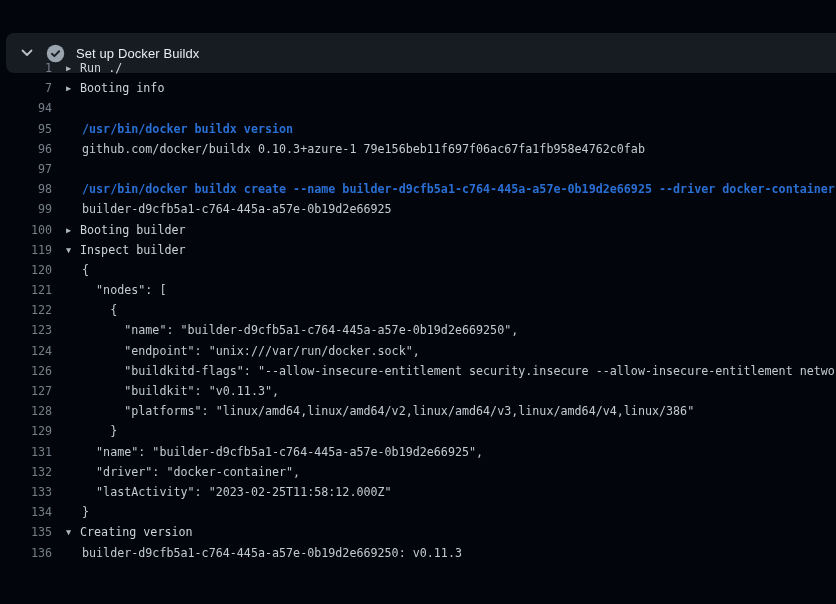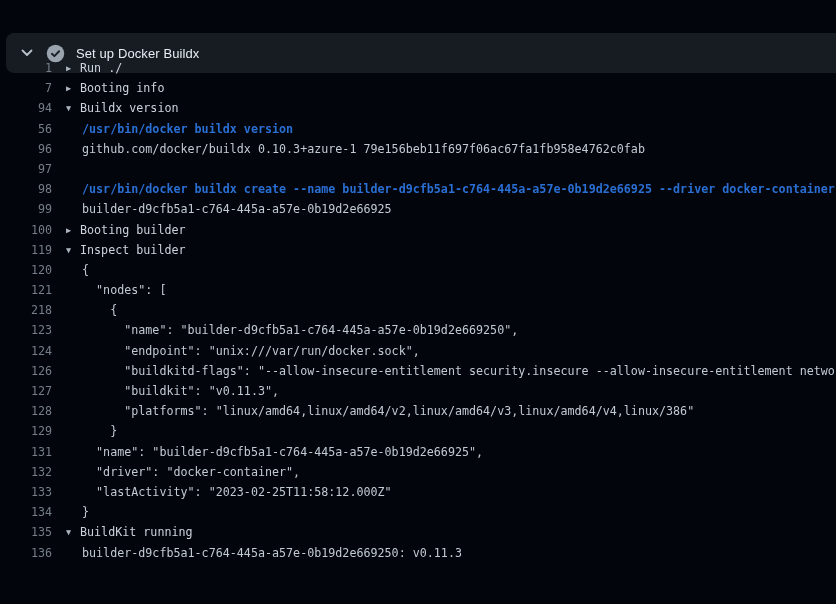--- a/index.html
+++ b/index.html
@@ -50,36 +50,36 @@
   <svg class="status-ic" viewBox="0 0 20 20">
     <circle cx="10" cy="10" r="9.2" fill="#9aa4ae"></circle>
     <path d="M6.2 10.3 L8.8 12.8 L13.8 7.6" fill="none" stroke="#1b2027" stroke-width="2" stroke-linecap="round" stroke-linejoin="round"></path>
   </svg>
   <span class="step-title">Set up Docker Buildx</span>
 </div>
 
 <div class="log" id="log">
     <div class="log-line"><a class="lnum">1</a><div class="lcontent group"><span class="arrow">▶</span><span class="gtitle">Run ./</span></div></div>
     <div class="log-line"><a class="lnum">7</a><div class="lcontent group"><span class="arrow">▶</span><span class="gtitle">Booting info</span></div></div>
-    <div class="log-line"><a class="lnum">94</a><div class="lcontent group"><span class="arrow">▼</span><span class="gtitle">Buildx version</span></div></div>
-    <div class="log-line"><a class="lnum">56</a><div class="lcontent plain"><span class="cmd">/usr/bin/docker buildx version</span></div></div>
+    <div class="log-line"><a class="lnum">94</a></div>
+    <div class="log-line"><a class="lnum">95</a><div class="lcontent plain"><span class="cmd">/usr/bin/docker buildx version</span></div></div>
     <div class="log-line"><a class="lnum">96</a><div class="lcontent plain"><span class="out">github.com/docker/buildx 0.10.3+azure-1 79e156beb11f697f06ac67fa1fb958e4762c0fab</span></div></div>
     <div class="log-line"><a class="lnum">97</a></div>
     <div class="log-line"><a class="lnum">98</a><div class="lcontent plain"><span class="cmd">/usr/bin/docker buildx create --name builder-d9cfb5a1-c764-445a-a57e-0b19d2e66925 --driver docker-container</span></div></div>
     <div class="log-line"><a class="lnum">99</a><div class="lcontent plain"><span class="out">builder-d9cfb5a1-c764-445a-a57e-0b19d2e66925</span></div></div>
     <div class="log-line"><a class="lnum">100</a><div class="lcontent group"><span class="arrow">▶</span><span class="gtitle">Booting builder</span></div></div>
     <div class="log-line"><a class="lnum">119</a><div class="lcontent group"><span class="arrow">▼</span><span class="gtitle">Inspect builder</span></div></div>
     <div class="log-line"><a class="lnum">120</a><div class="lcontent plain"><span class="out">{</span></div></div>
     <div class="log-line"><a class="lnum">121</a><div class="lcontent plain"><span class="out">  "nodes": [</span></div></div>
-    <div class="log-line"><a class="lnum">218</a><div class="lcontent plain"><span class="out">    {</span></div></div>
+    <div class="log-line"><a class="lnum">122</a><div class="lcontent plain"><span class="out">    {</span></div></div>
     <div class="log-line"><a class="lnum">123</a><div class="lcontent plain"><span class="out">      "name": "builder-d9cfb5a1-c764-445a-a57e-0b19d2e669250",</span></div></div>
     <div class="log-line"><a class="lnum">124</a><div class="lcontent plain"><span class="out">      "endpoint": "unix:///var/run/docker.sock",</span></div></div>
     <div class="log-line"><a class="lnum">126</a><div class="lcontent plain"><span class="out">      "buildkitd-flags": "--allow-insecure-entitlement security.insecure --allow-insecure-entitlement network.host",</span></div></div>
     <div class="log-line"><a class="lnum">127</a><div class="lcontent plain"><span class="out">      "buildkit": "v0.11.3",</span></div></div>
     <div class="log-line"><a class="lnum">128</a><div class="lcontent plain"><span class="out">      "platforms": "linux/amd64,linux/amd64/v2,linux/amd64/v3,linux/amd64/v4,linux/386"</span></div></div>
     <div class="log-line"><a class="lnum">129</a><div class="lcontent plain"><span class="out">    }</span></div></div>
     <div class="log-line"><a class="lnum">131</a><div class="lcontent plain"><span class="out">  "name": "builder-d9cfb5a1-c764-445a-a57e-0b19d2e66925",</span></div></div>
     <div class="log-line"><a class="lnum">132</a><div class="lcontent plain"><span class="out">  "driver": "docker-container",</span></div></div>
     <div class="log-line"><a class="lnum">133</a><div class="lcontent plain"><span class="out">  "lastActivity": "2023-02-25T11:58:12.000Z"</span></div></div>
     <div class="log-line"><a class="lnum">134</a><div class="lcontent plain"><span class="out">}</span></div></div>
-    <div class="log-line"><a class="lnum">135</a><div class="lcontent group"><span class="arrow">▼</span><span class="gtitle">BuildKit running</span></div></div>
+    <div class="log-line"><a class="lnum">135</a><div class="lcontent group"><span class="arrow">▼</span><span class="gtitle">Creating version</span></div></div>
     <div class="log-line"><a class="lnum">136</a><div class="lcontent plain"><span class="out">builder-d9cfb5a1-c764-445a-a57e-0b19d2e669250: v0.11.3</span></div></div>
   </div>
 
 </body></html>

